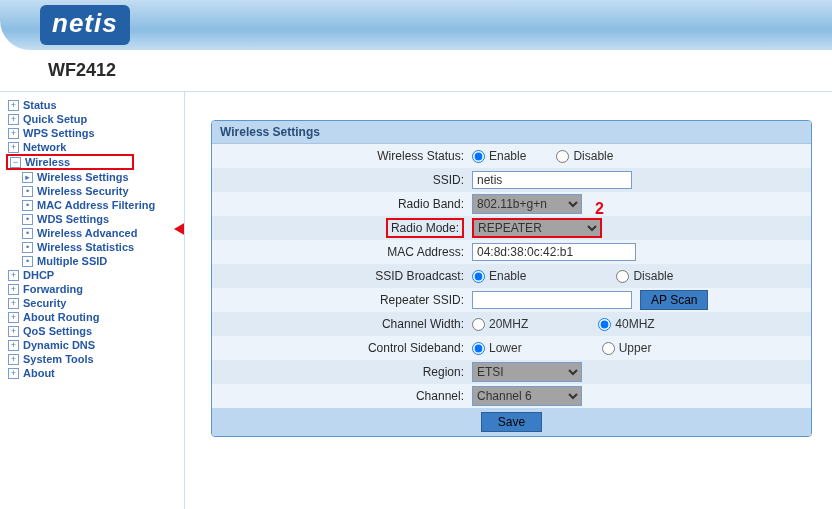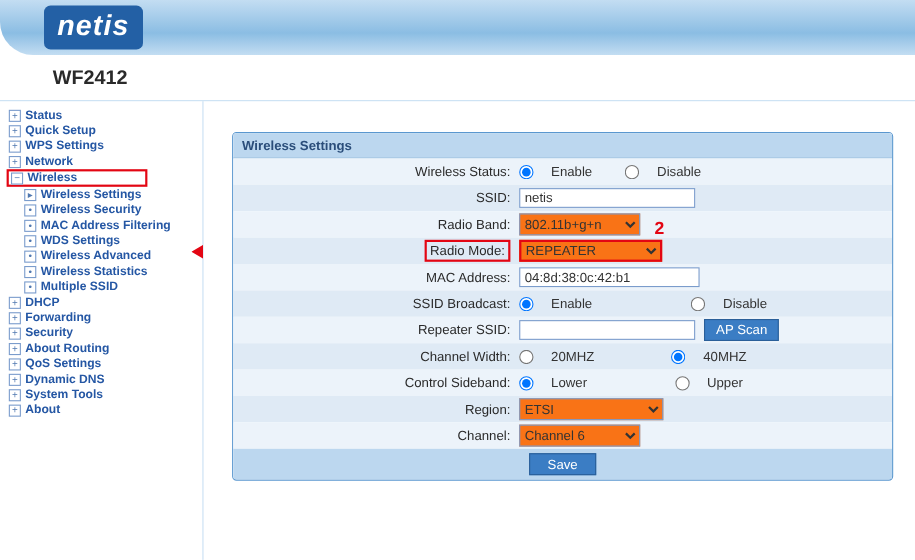--- a/index.html
+++ b/index.html
@@ -25,24 +25,24 @@
 
 .content { flex: 1; padding: 28px 20px 0 26px; position: relative; }
 .panel { border: 1px solid #5a97cf; border-radius: 4px; overflow: hidden; background: #fff; }
 .panel-title { background: #bcd7ef; color: #2a4d7a; font-weight: bold; font-size: 12px; padding: 4px 8px; border-bottom: 1px solid #a6c6e3; }
 .form-row { display: flex; align-items: center; height: 24px; font-size: 12px; }
 .form-row:nth-child(odd) { background: #ecf3fa; }
 .form-row:nth-child(even) { background: #dfeaf5; }
 .form-label { width: 258px; text-align: right; padding-right: 6px; color: #2a2a2a; }
 .form-field { flex: 1; display: flex; align-items: center; gap: 30px; padding-left: 2px; }
 .form-field input[type=text] { height: 18px; border: 1px solid #7a9ccc; padding: 0 4px; font-size: 12px; color: #333; }
-.form-field select { height: 20px; border: 1px solid #7a9ccc; font-size: 12px; color: #333; background: #f97316; }
-.radio-group { display: flex; align-items: center; gap: 16px; }
+.form-field select { height: 20px; border: 1px solid #7a9ccc; font-size: 12px; color: #333; background: #a3a3a3; }
+.radio-group { display: flex; align-items: center; gap: 4px; }
 .radio-group input { margin: 0; }
-.btn { background: #3b7dc4; color: #ffffff; border: 1px solid #2a5f99; padding: 2px 16px; font-size: 12px; cursor: pointer; }
+.btn { background: #3b7dc4; color: #000000; border: 1px solid #2a5f99; padding: 2px 16px; font-size: 12px; cursor: pointer; }
 .btn.small { padding: 2px 10px; }
 .save-row { background: #bcd7ef !important; justify-content: center; height: 28px; }
 
 .highlight-mode-label { border: 2px solid #e30613; padding: 1px 3px; margin-left: auto; margin-right: 0; }
 .highlight-mode-select { border: 2px solid #e30613 !important; }
 .annot2 { position: absolute; color: #e30613; font-size: 16px; font-weight: bold; }
 </style>
 </head>
 <body>
 
@@ -227,21 +227,21 @@
               </span>
             <span class="radio-group" style="margin-left:50px">
                 <input type="radio" style="">
                 <span>Upper</span>
               </span>
           </div>
         </div>
         <div class="form-row">
           <div class="form-label">Region:</div>
           <div class="form-field">
-              <select style="width:131px"><option>ETSI</option></select>
+              <select style="width:110px"><option>ETSI</option></select>
             </div>
         </div>
         <div class="form-row">
           <div class="form-label">Channel:</div>
           <div class="form-field">
               <select style="width:110px"><option>Channel 6</option></select>
             </div>
         </div>
         <div class="form-row save-row">
           <button class="btn">Save</button>

